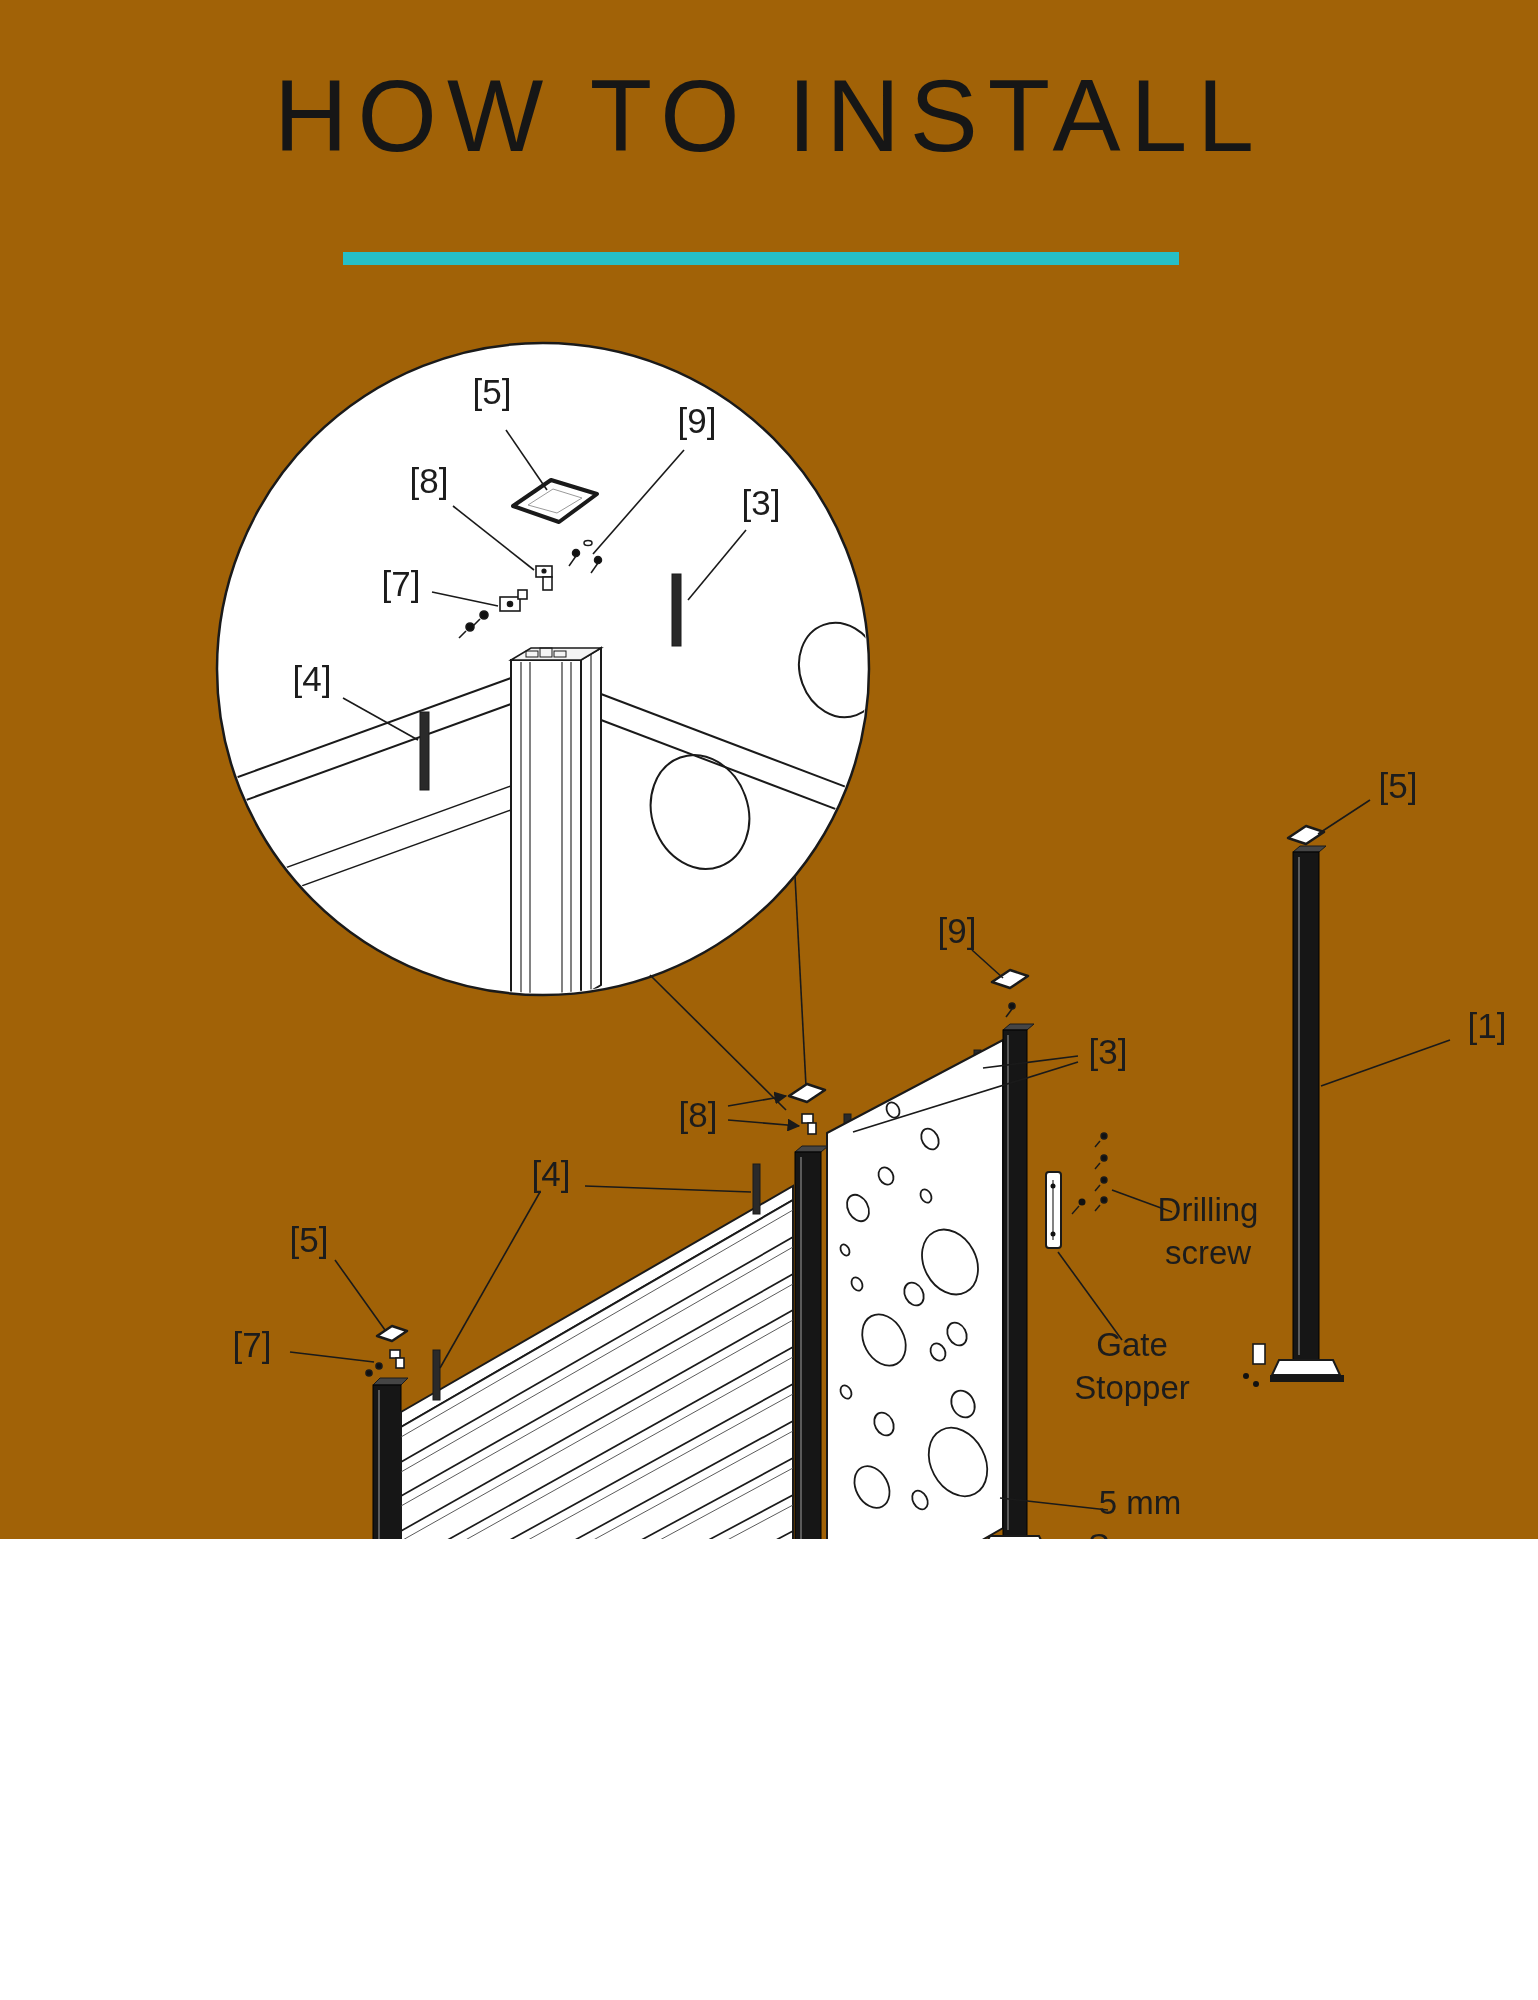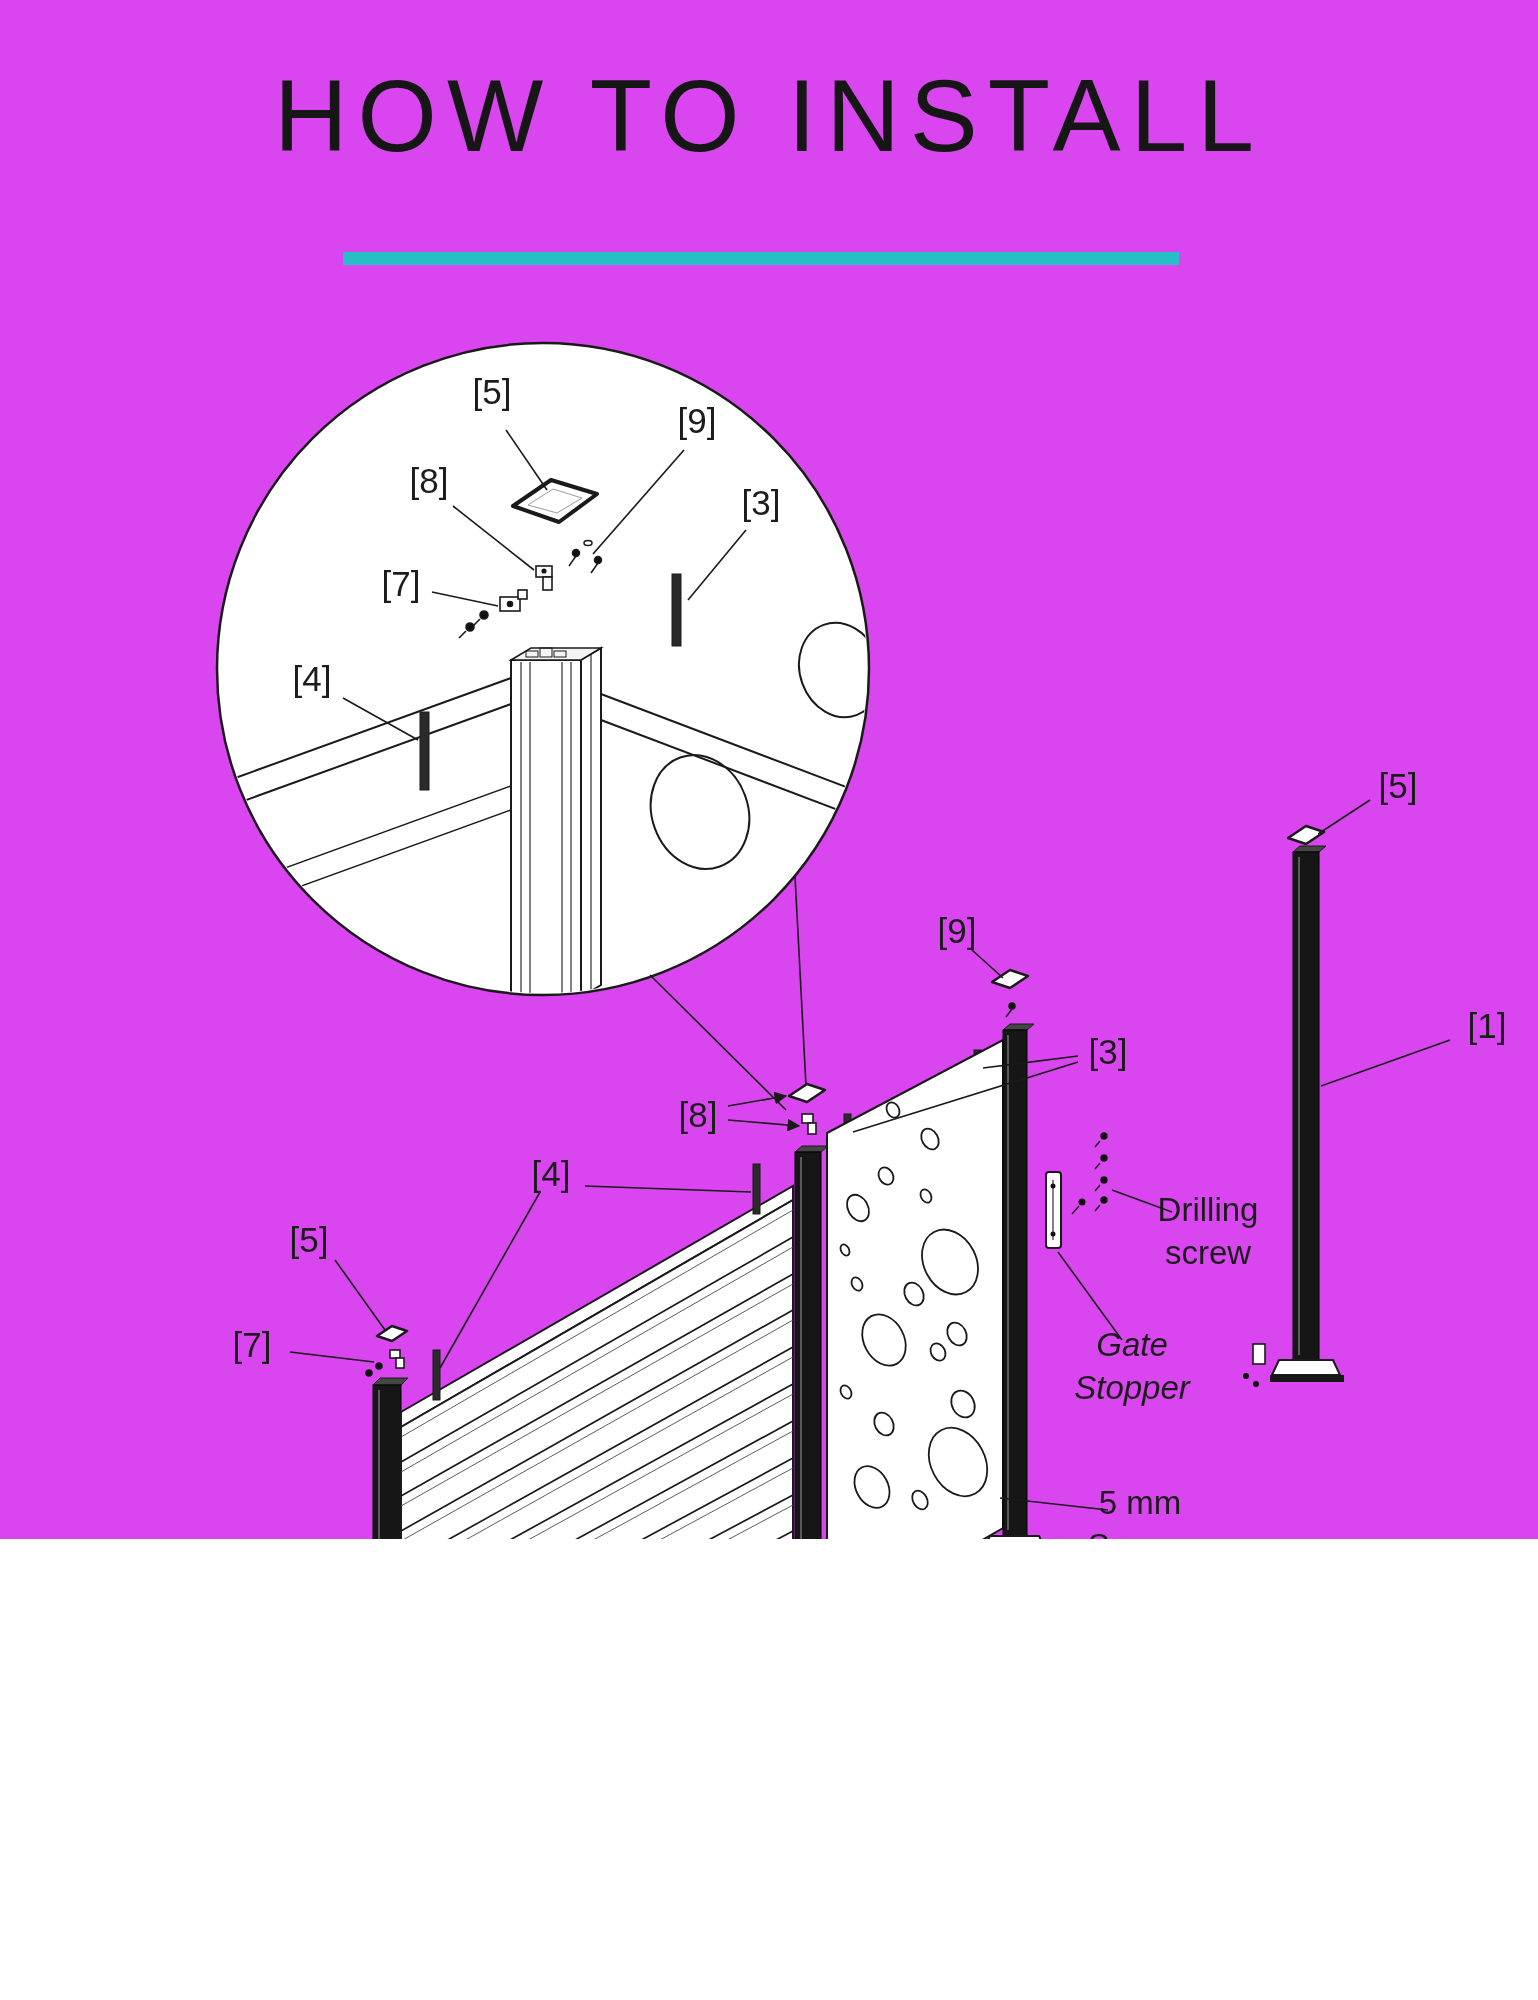--- a/index.html
+++ b/index.html
@@ -1,17 +1,17 @@
 <!DOCTYPE html>
 <html><head>
 <meta charset="utf-8">
 <style>
   html,body { margin:0; padding:0; background:#ffffff; }
   .page {
-    position:relative; width:1538px; height:1539px; background:#d946ef;
+    position:relative; width:1538px; height:1539px; background:#a16207;
     font-family:"Liberation Sans", sans-serif; overflow:hidden; color:#1a1a1a;
   }
   .title {
     position:absolute; top:58px; left:0; width:100%;
     text-align:center; font-size:102px; font-weight:200;
     letter-spacing:10px; color:#161616; white-space:nowrap;
   }
   .accent-bar {
     position:absolute; top:252px; left:343px; width:836px; height:13px;
     background:#26BFC7;
@@ -19,21 +19,21 @@
   .art { position:absolute; left:0; top:0; width:1538px; height:2000px; }
   .lbl {
     position:absolute; transform:translate(-50%,-50%);
     font-size:35px; color:#1c1c1c; white-space:nowrap; line-height:1;
   }
   .ann {
     position:absolute; transform:translate(-50%,-50%);
     font-size:33px; color:#1c1c1c; text-align:center; line-height:1.3;
   }
   .ann.w150 { width:150px; }
-  .ann.w170 { width:170px;font-style:italic; }
+  .ann.w170 { width:170px; }
 </style>
 </head>
 <body>
 
 <div class="page">
 
   <div class="title">HOW TO INSTALL</div>
   <div class="accent-bar" style="background-color: rgb(38, 191, 199);"></div>
 
   <svg class="art" viewBox="0 0 1538 2000" xmlns="http://www.w3.org/2000/svg">

